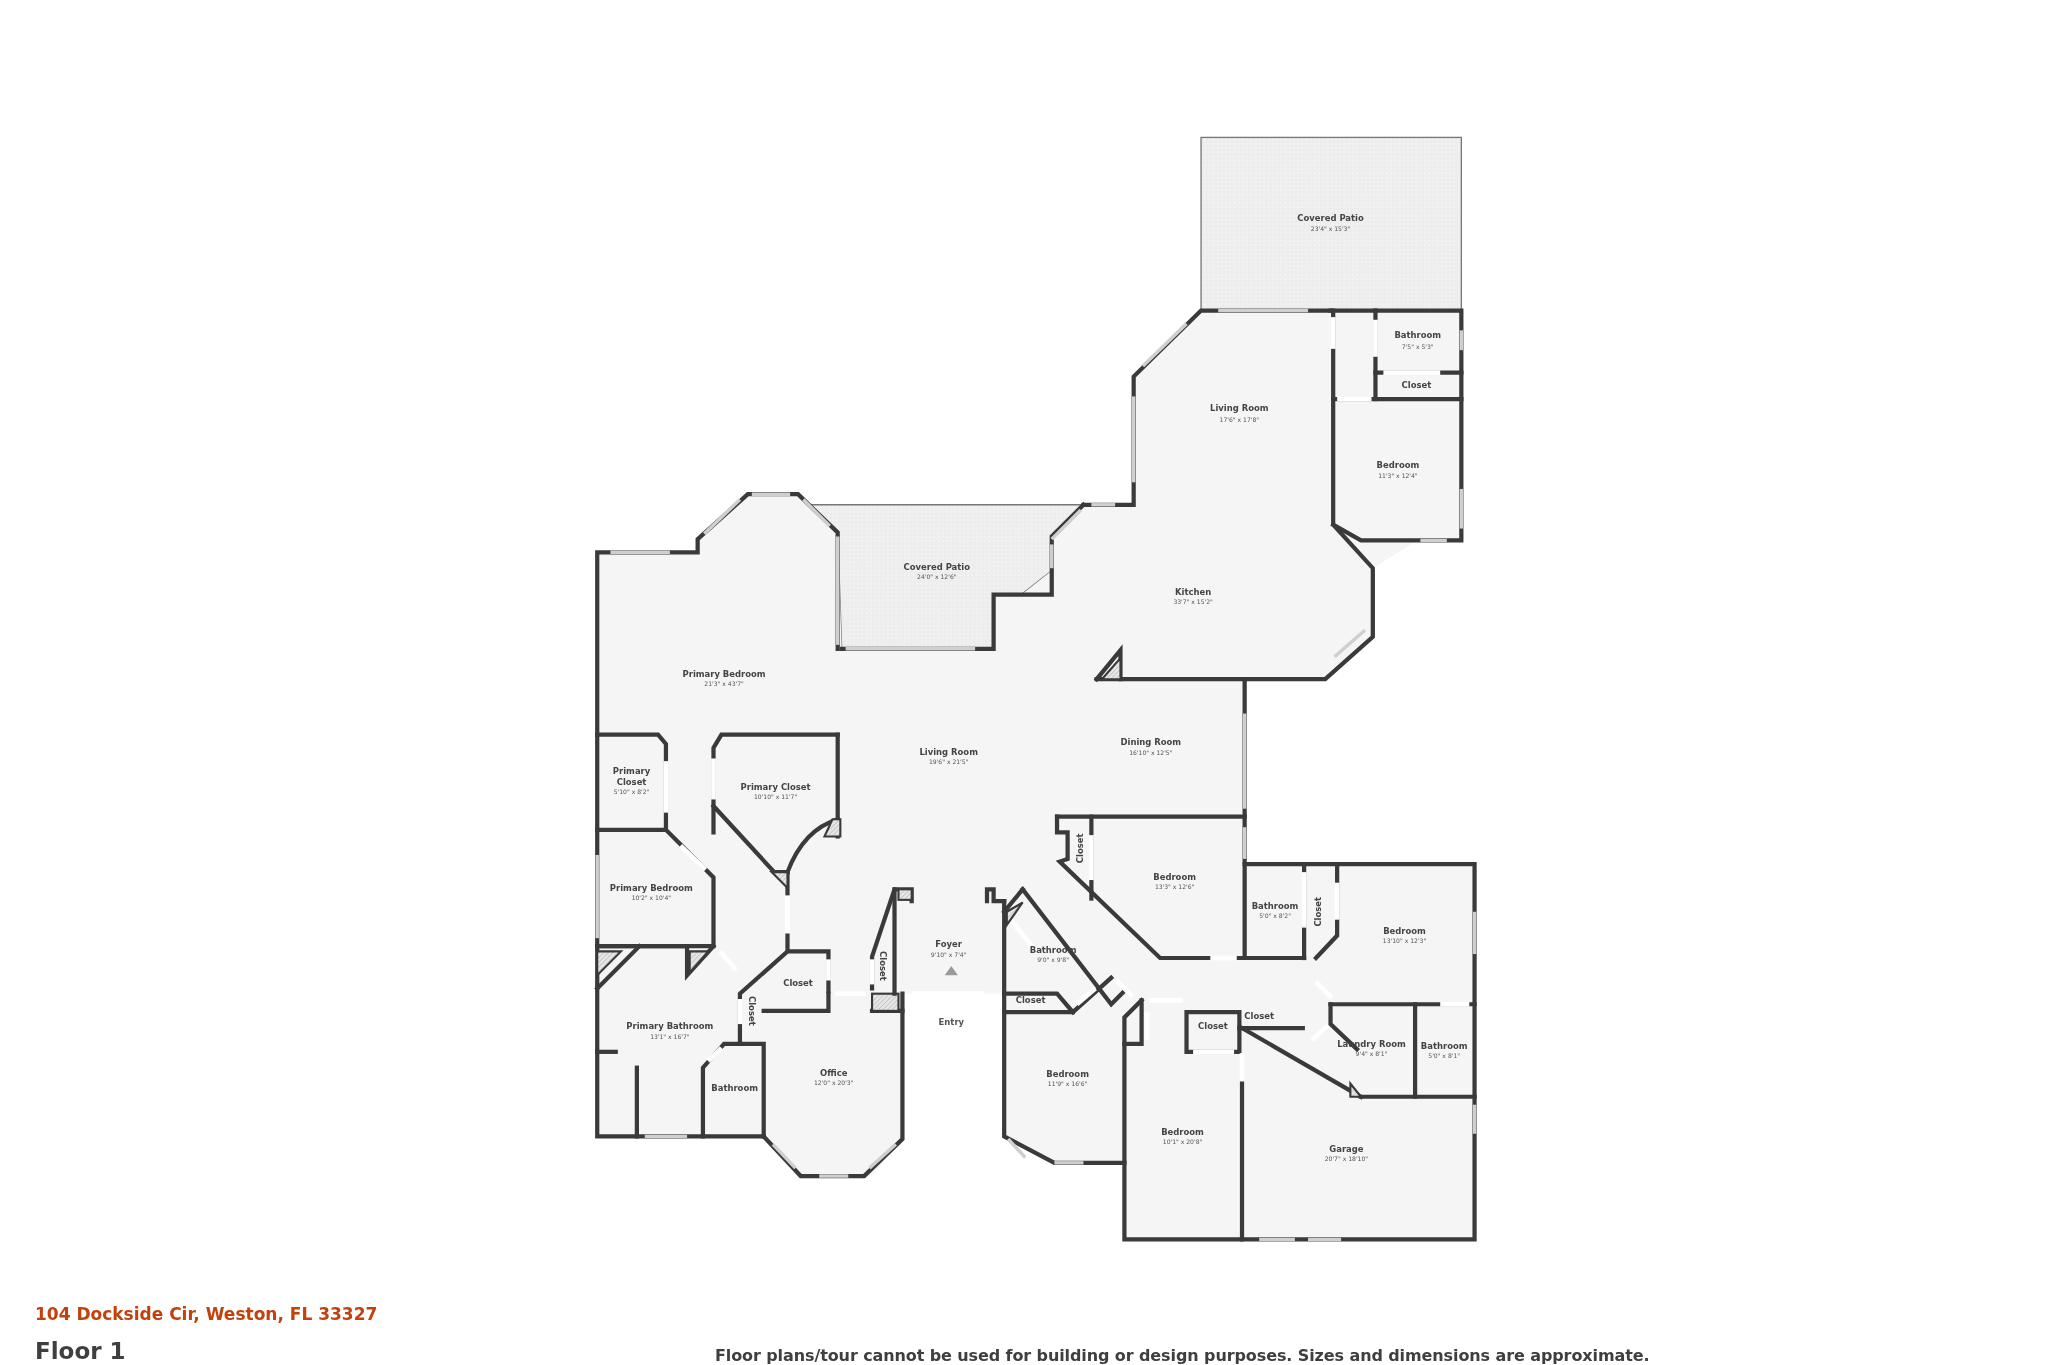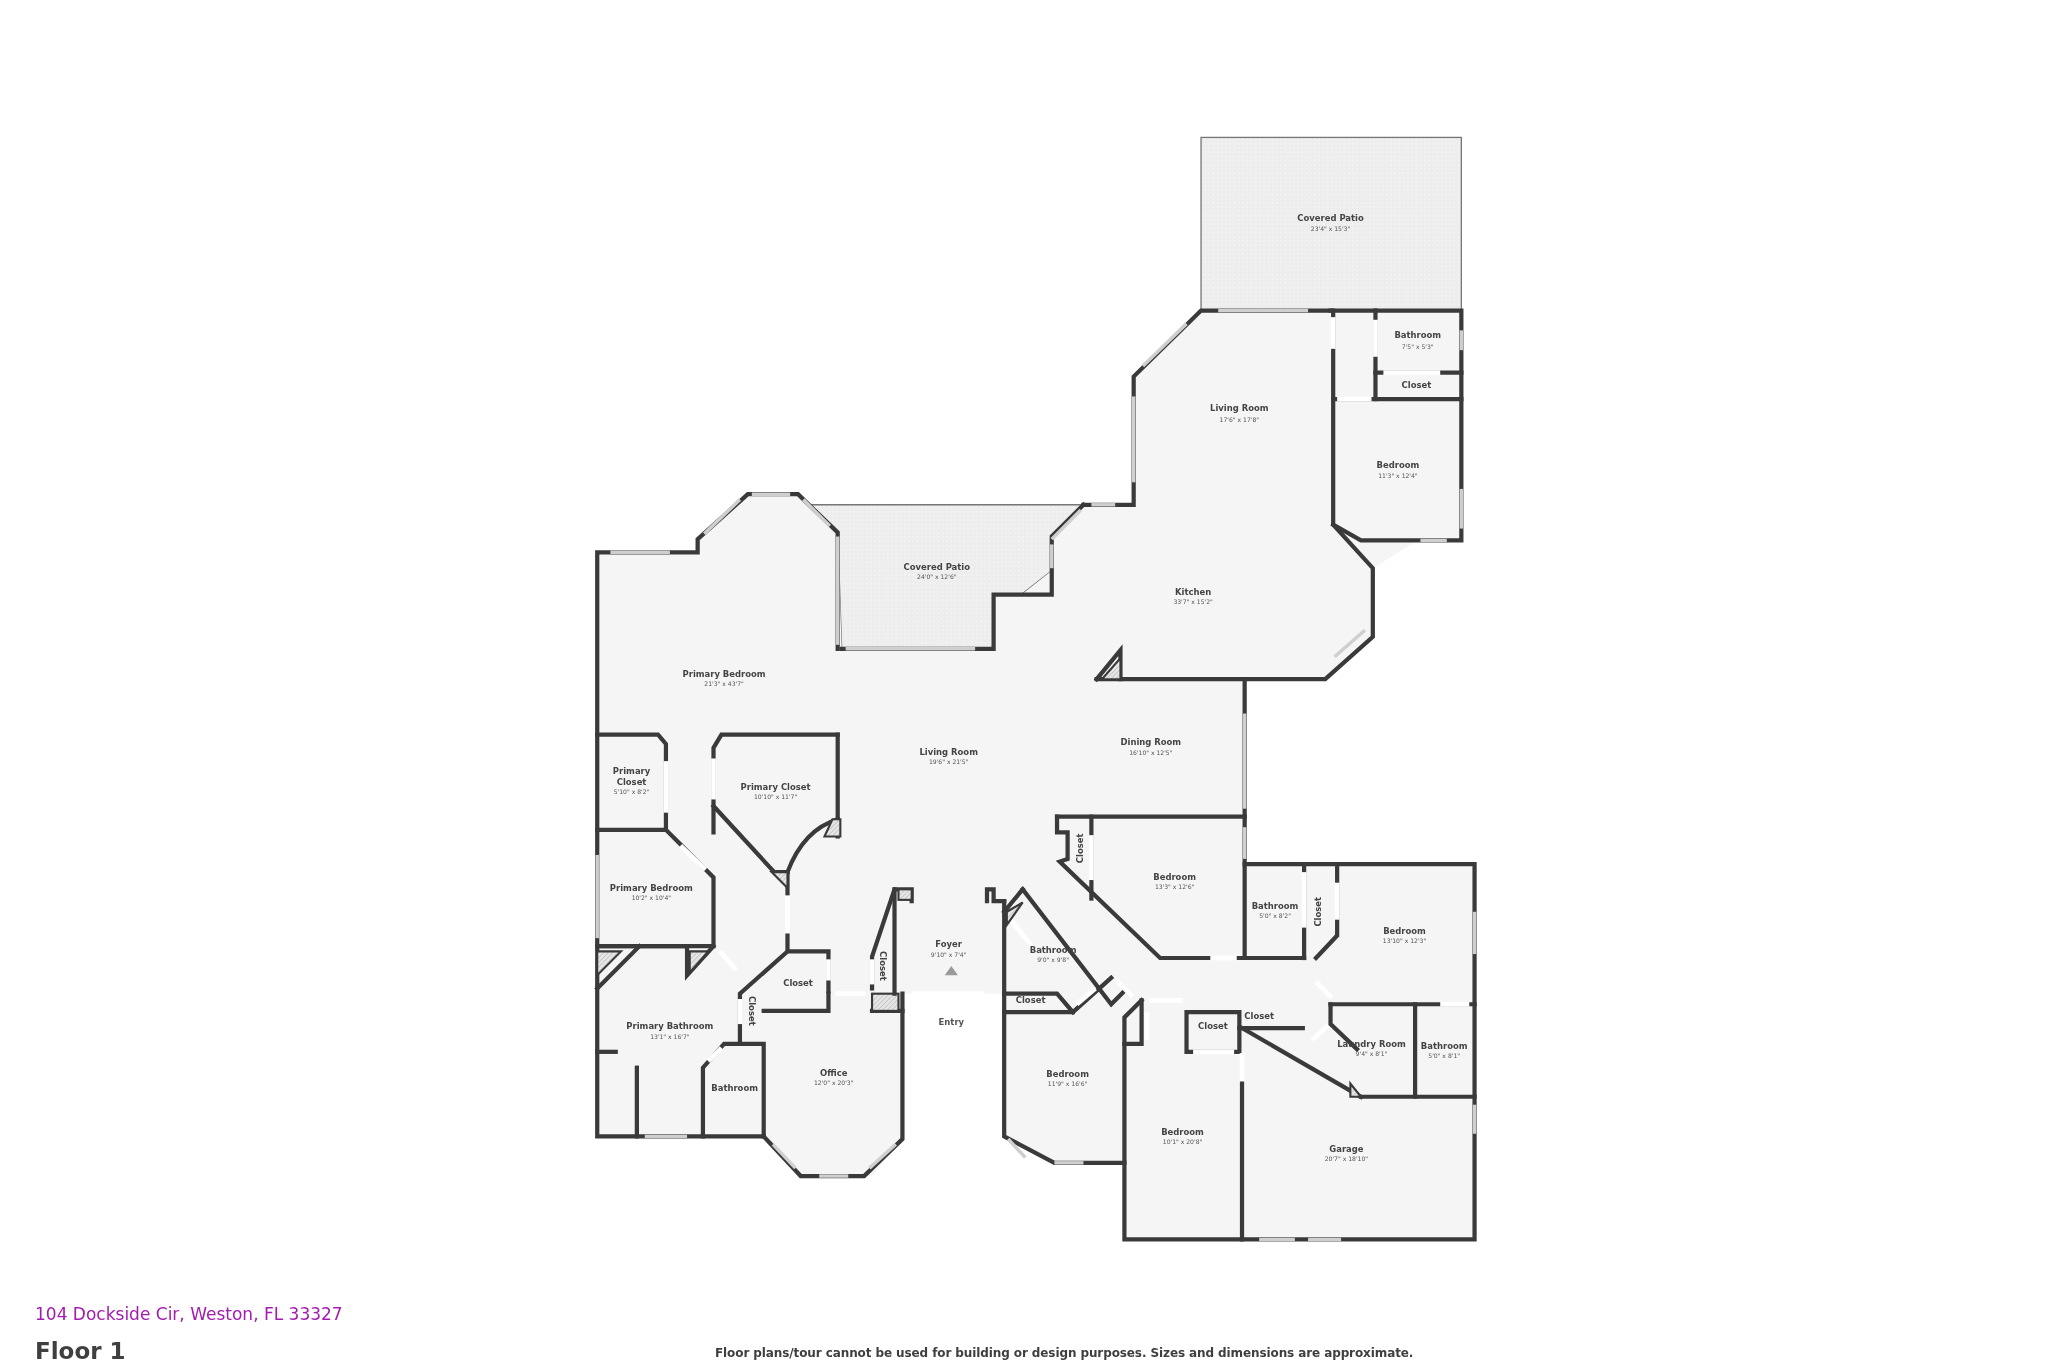--- a/index.html
+++ b/index.html
@@ -6,23 +6,23 @@
   body { width:2048px; height:1365px; position:relative; overflow:hidden; font-family:"DejaVu Sans", sans-serif; color:#3d3d3d; }
   #plan { position:absolute; left:0; top:0; width:2048px; height:1365px; }
   .room { fill:#f5f5f5; stroke:none; }
   .patio { fill:url(#dots); stroke:#777; stroke-width:1; }
   .wall { fill:none; stroke:#3a3a3a; stroke-width:3.2; stroke-linejoin:miter; stroke-linecap:square; }
   .win { fill:none; stroke:#cfcfcf; stroke-width:2.6; }
   .door { fill:none; stroke:#ffffff; stroke-width:3.6; }
   .hatch { fill:url(#hatch); stroke:#3a3a3a; stroke-width:1.6; }
   .lbl { font-family:"DejaVu Sans", sans-serif; font-size:6.4px; font-weight:bold; fill:#444; text-anchor:middle; }
   .dim { font-family:"DejaVu Sans", sans-serif; font-size:4.6px; fill:#555; text-anchor:middle; }
-  .footer-addr { position:absolute; left:35px; top:1304px; font-family:"DejaVu Sans", sans-serif; font-weight:normal; font-size:17px; color:#a21caf; }
+  .footer-addr { position:absolute; left:35px; top:1304px; font-family:"DejaVu Sans", sans-serif; font-weight:bold; font-size:17px; color:#c2410c; }
   .footer-floor { position:absolute; left:35px; top:1338px; font-family:"DejaVu Sans", sans-serif; font-weight:bold; font-size:23px; color:#3f3f3f; }
-  .footer-disc { position:absolute; left:715px; top:1346px; font-family:"DejaVu Sans", sans-serif; font-weight:bold; font-size:12px; color:#3f3f3f; white-space:nowrap; letter-spacing:-0.1px; }
+  .footer-disc { position:absolute; left:715px; top:1346px; font-family:"DejaVu Sans", sans-serif; font-weight:bold; font-size:16px; color:#3f3f3f; white-space:nowrap; letter-spacing:-0.1px; }
 </style>
 </head>
 <body>
 
 <svg id="plan" viewBox="0 0 1550 1033" preserveAspectRatio="none" xmlns="http://www.w3.org/2000/svg">
   <defs>
     <pattern id="dots" width="3.2" height="3.2" patternUnits="userSpaceOnUse">
       <rect width="3.2" height="3.2" fill="#f3f3f3"></rect>
       <circle cx="1.6" cy="1.6" r="1.05" fill="none" stroke="#e0e0e0" stroke-width="0.5"></circle>
     </pattern>

